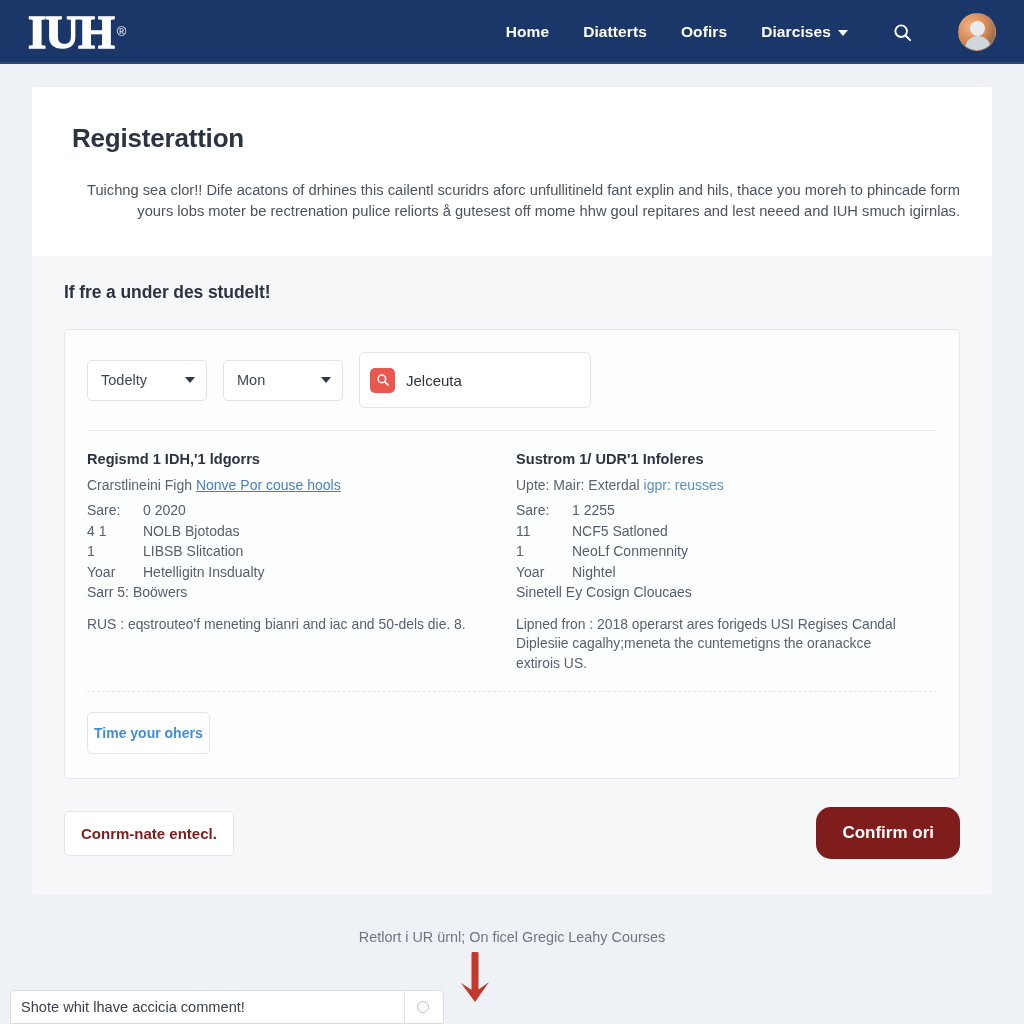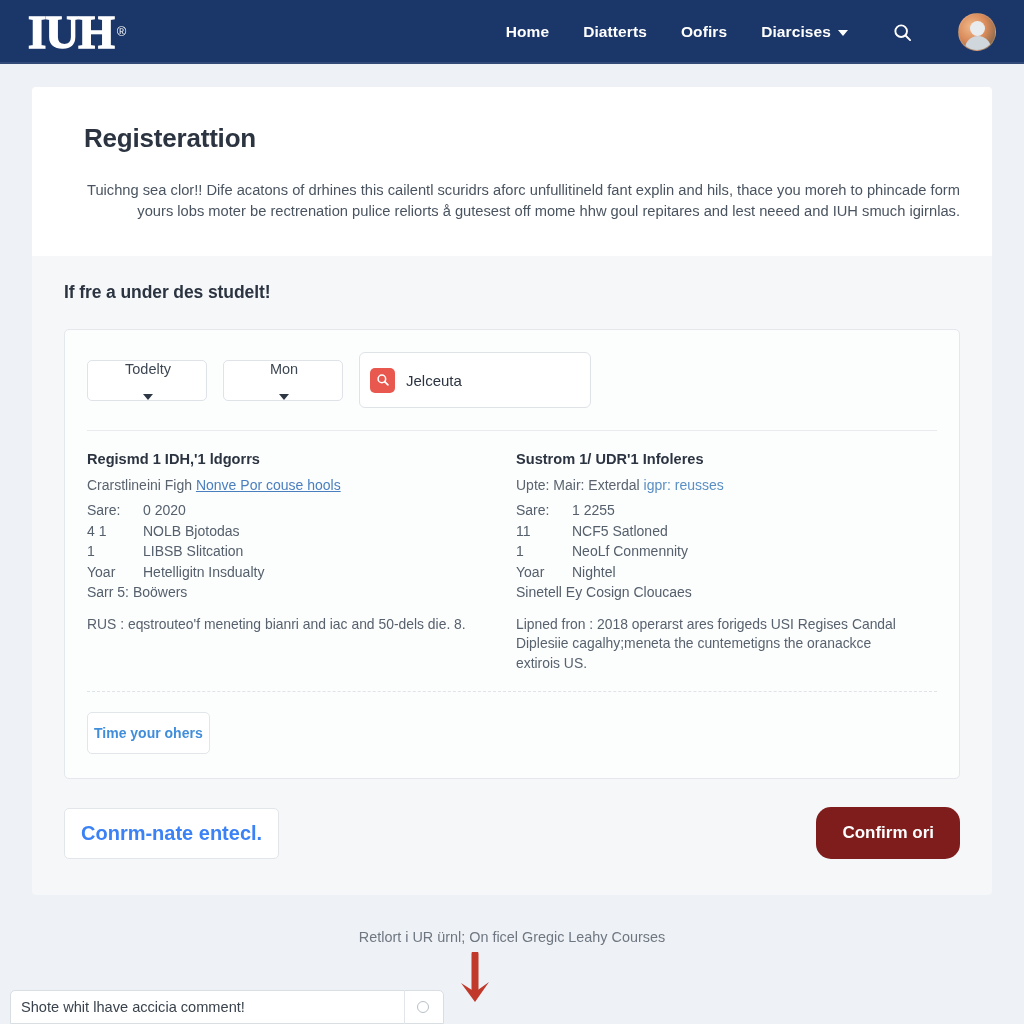--- a/index.html
+++ b/index.html
@@ -114,21 +114,21 @@
   }
 
   
   .page {
     padding: 23px 32px 0 32px;
   }
 
   .card-white {
     background: #ffffff;
     border-radius: 4px 4px 0 0;
-    padding: 36px 32px 34px 52px;
+    padding: 36px 32px 34px 40px;
   }
   .page-title {
     font-size: 26px;
     font-weight: bold;
     color: #2b3440;
     letter-spacing: -0.2px;
     margin-bottom: 26px;
   }
   .intro-text {
     font-size: 14.7px;
@@ -173,21 +173,20 @@
     background: #ffffff;
     border: 1px solid #dfe3e8;
     border-radius: 5px;
     display: flex;
     align-items: center;
     justify-content: space-between;
     padding: 0 11px 0 13px;
     font-size: 14.5px;
     color: #3d4753;
     cursor: pointer;
-    flex-direction: column;
   }
   .select-caret {
     width: 0; height: 0;
     border-left: 5px solid transparent;
     border-right: 5px solid transparent;
     border-top: 6px solid #2e3845;
   }
   .search-field {
     width: 232px;
     height: 56px;
@@ -292,22 +291,22 @@
   .actions {
     display: flex;
     align-items: center;
     justify-content: space-between;
     margin-top: 28px;
   }
   .btn-outline {
     background: #ffffff;
     border: 1px solid #e2e6ea;
     border-radius: 5px;
-    color: #3b82f6;
-    font-size: 20px;
+    color: #7f1d1d;
+    font-size: 15px;
     font-weight: bold;
     padding: 13px 16px;
     cursor: pointer;
     font-family: "Liberation Sans", sans-serif;
   }
   .btn-primary {
     background: #7f1d1d;
     border: none;
     border-radius: 15px;
     color: #ffffff;

